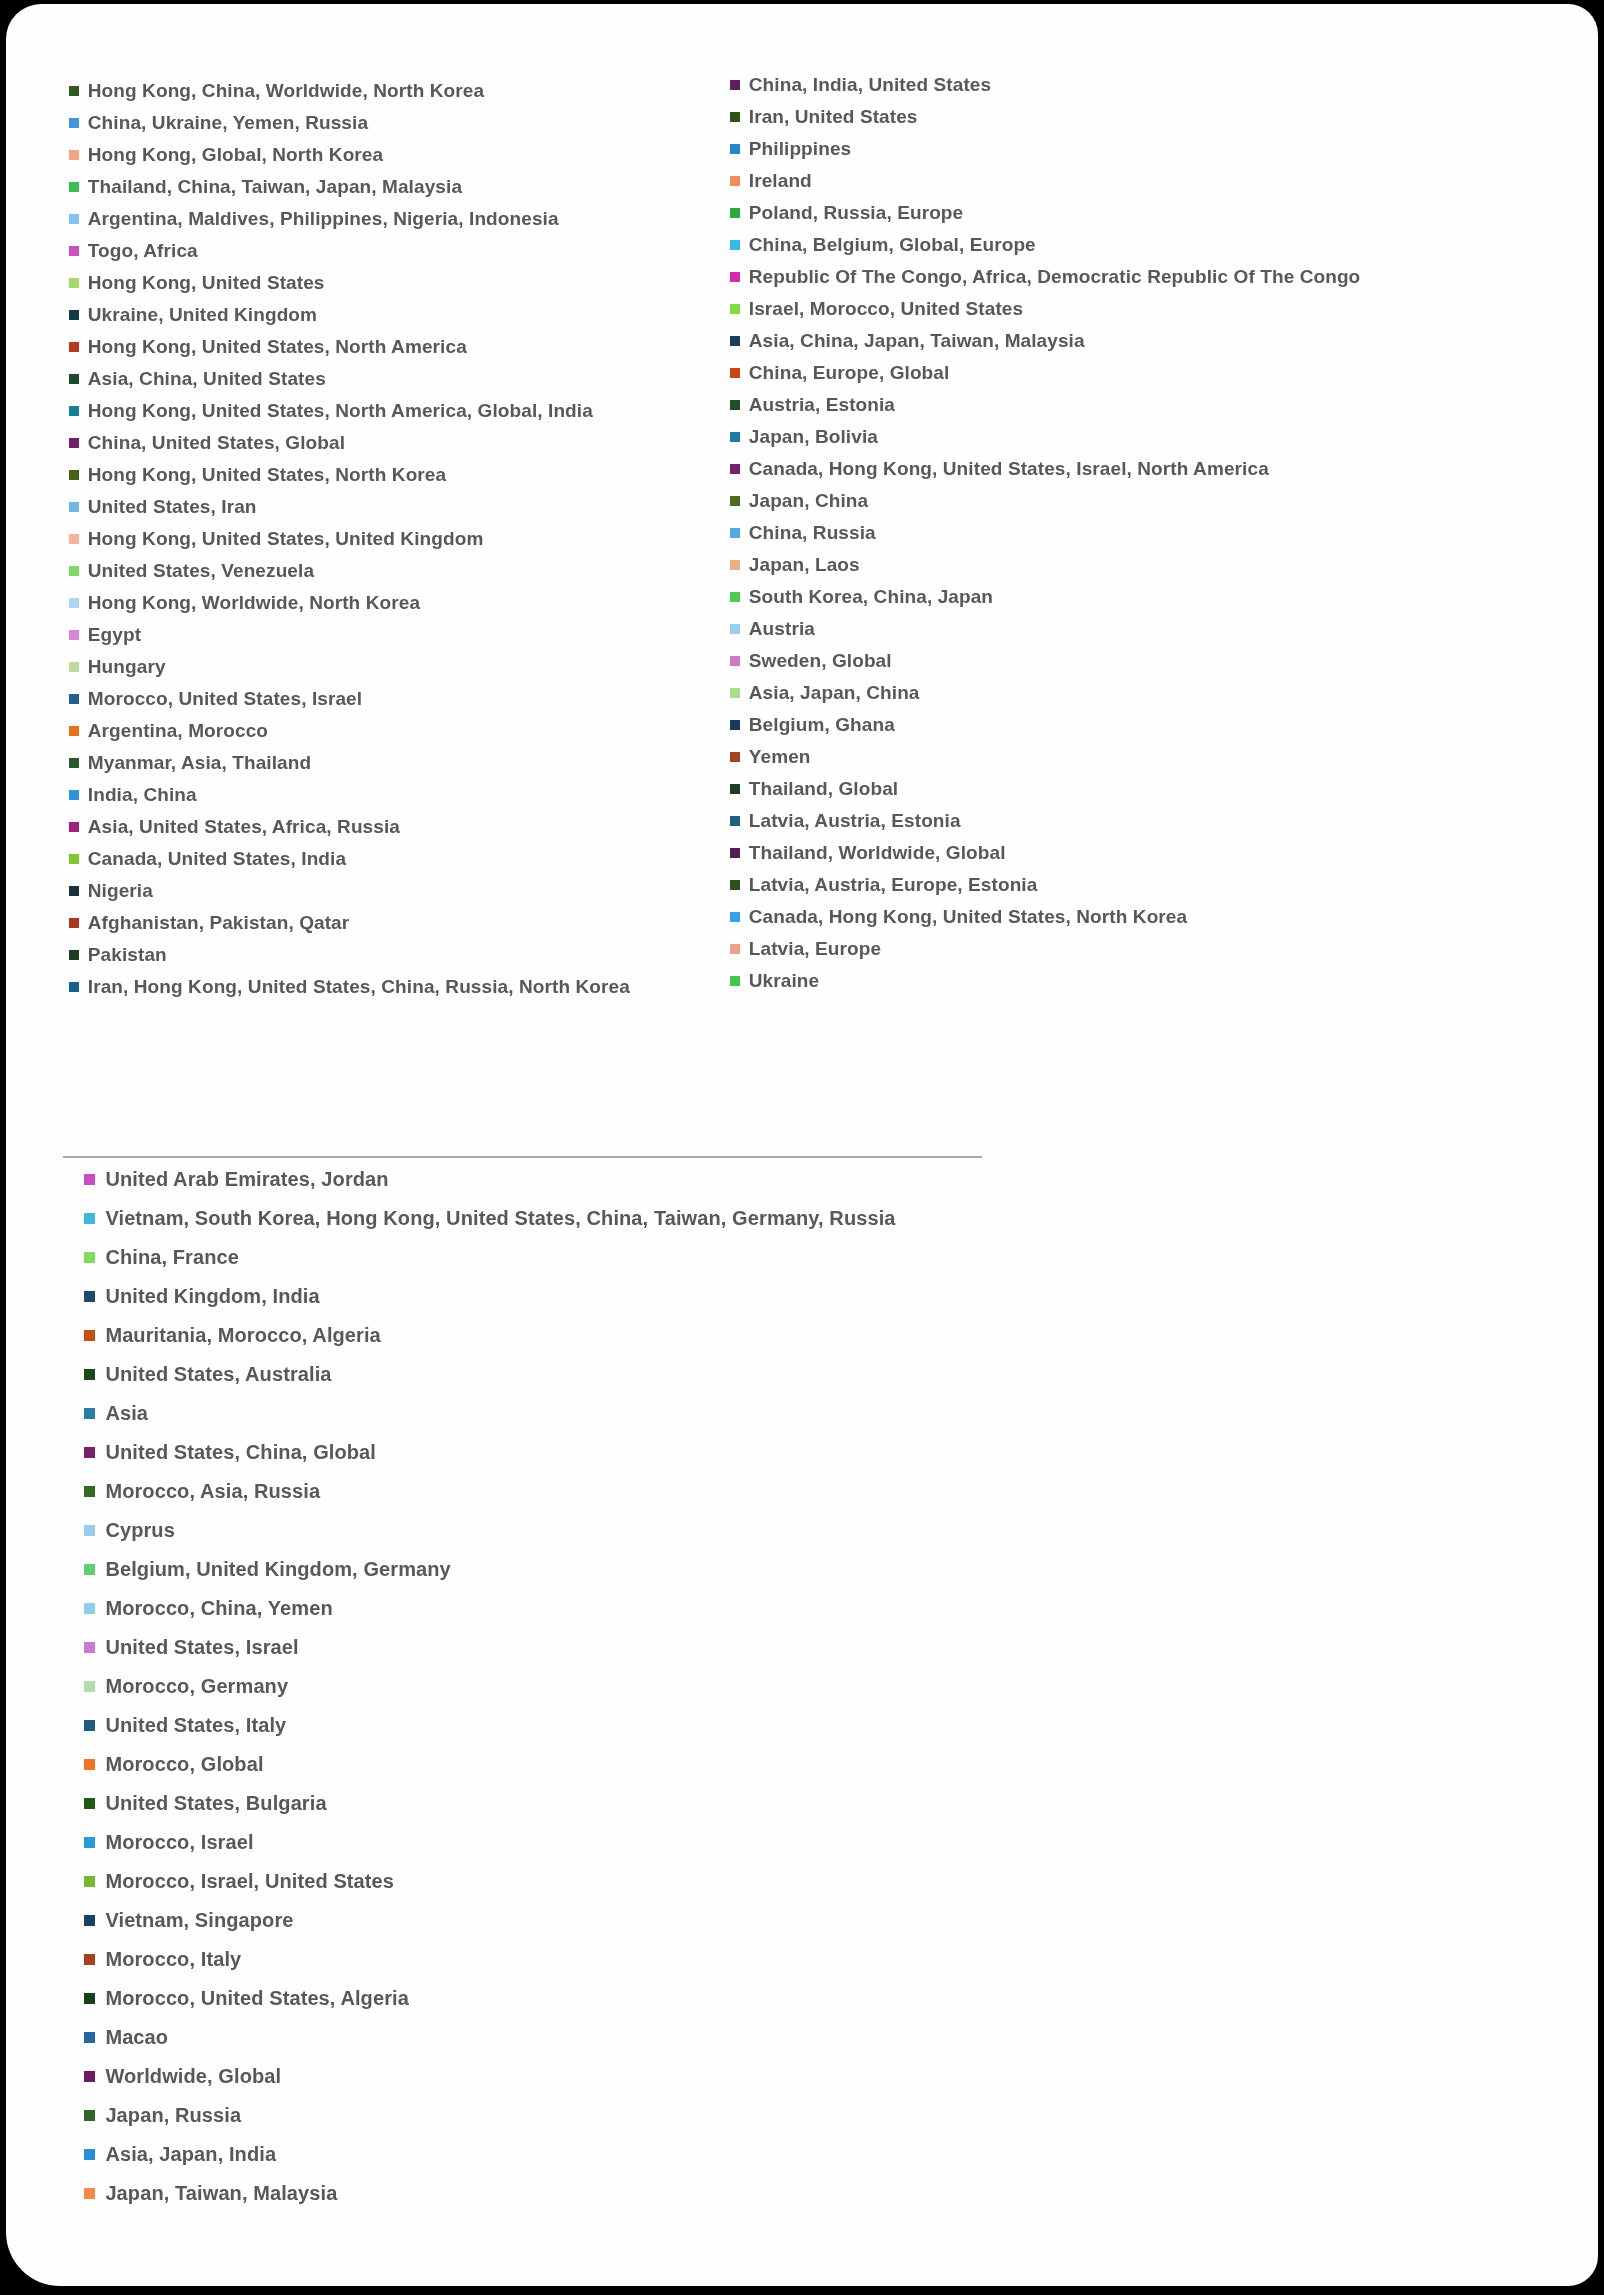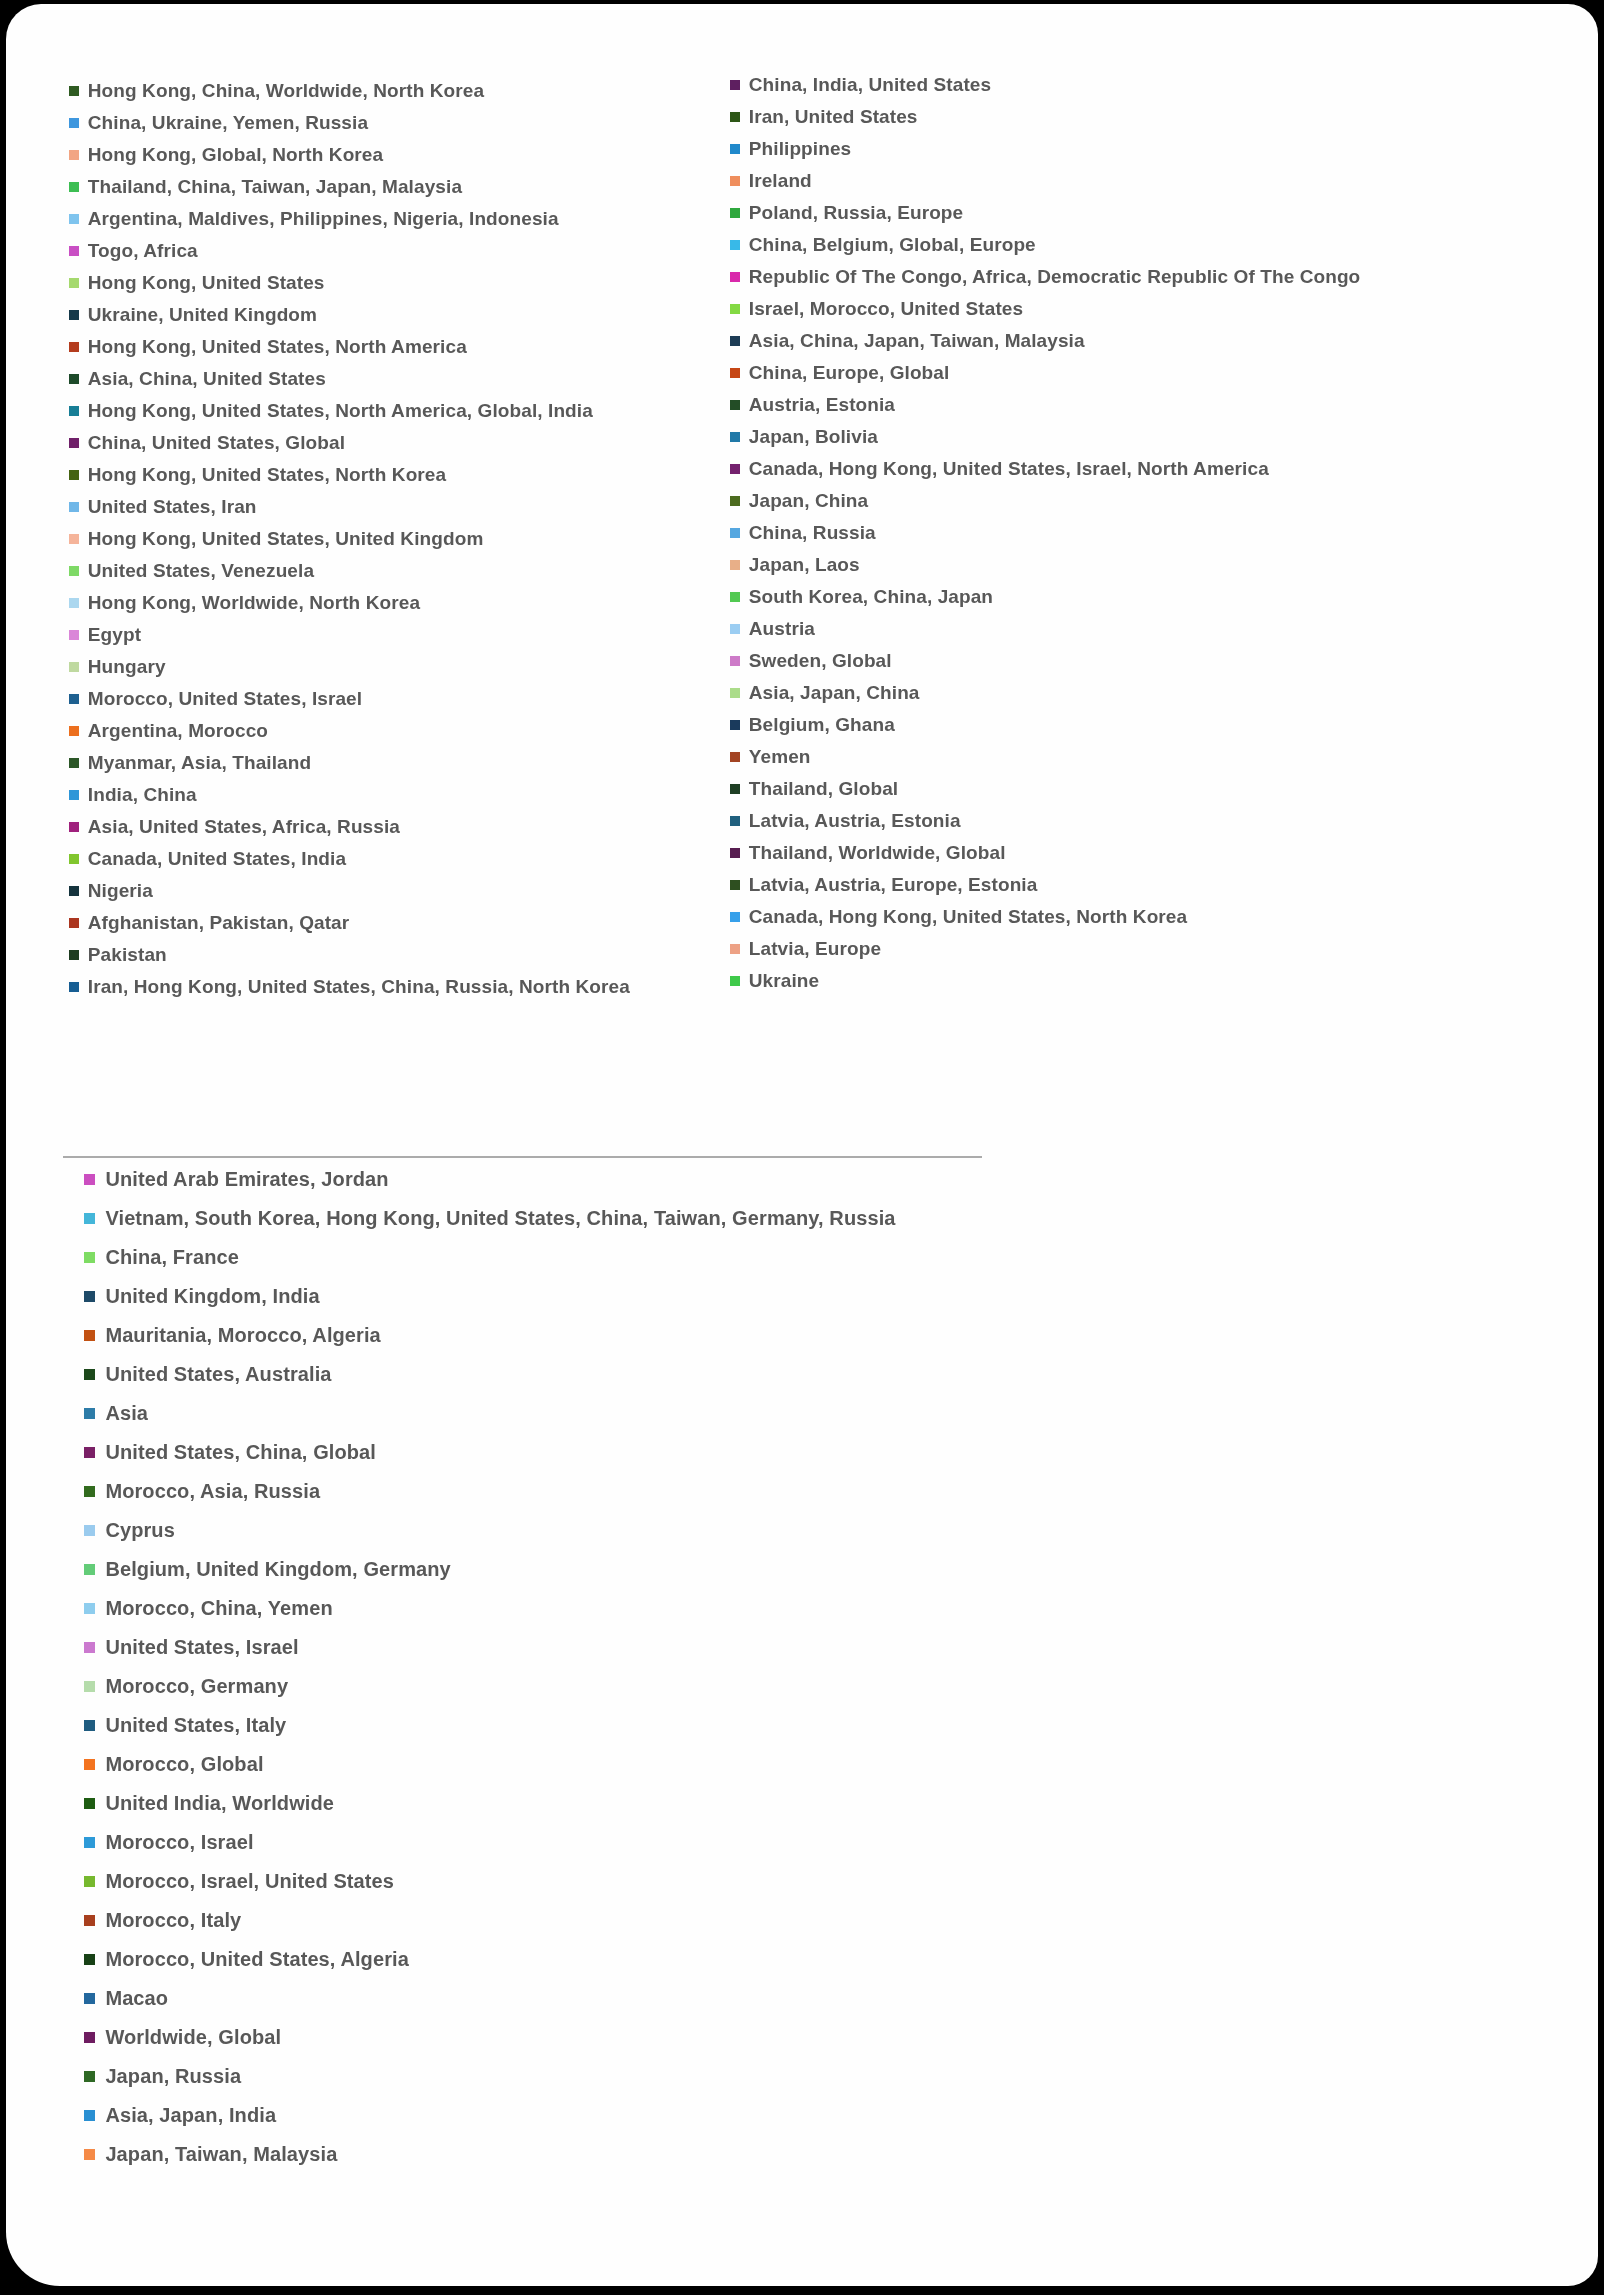--- a/index.html
+++ b/index.html
@@ -345,29 +345,33 @@
       <li class="legend-item">
         <span class="swatch" style="background: rgb(31, 92, 128);"></span>
         <span class="lbl">United States, Italy</span>
       </li>
       <li class="legend-item">
         <span class="swatch" style="background: rgb(243, 115, 31);"></span>
         <span class="lbl">Morocco, Global</span>
       </li>
       <li class="legend-item">
         <span class="swatch" style="background: rgb(30, 92, 18);"></span>
-        <span class="lbl">United India, Worldwide</span>
+        <span class="lbl">United States, Bulgaria</span>
       </li>
       <li class="legend-item">
         <span class="swatch" style="background: rgb(45, 154, 216);"></span>
         <span class="lbl">Morocco, Israel</span>
       </li>
       <li class="legend-item">
         <span class="swatch" style="background: rgb(118, 184, 46);"></span>
         <span class="lbl">Morocco, Israel, United States</span>
+      </li>
+      <li class="legend-item">
+        <span class="swatch" style="background: rgb(28, 64, 102);"></span>
+        <span class="lbl">Vietnam, Singapore</span>
       </li>
       <li class="legend-item">
         <span class="swatch" style="background: rgb(168, 63, 30);"></span>
         <span class="lbl">Morocco, Italy</span>
       </li>
       <li class="legend-item">
         <span class="swatch" style="background: rgb(23, 65, 22);"></span>
         <span class="lbl">Morocco, United States, Algeria</span>
       </li>
       <li class="legend-item">

